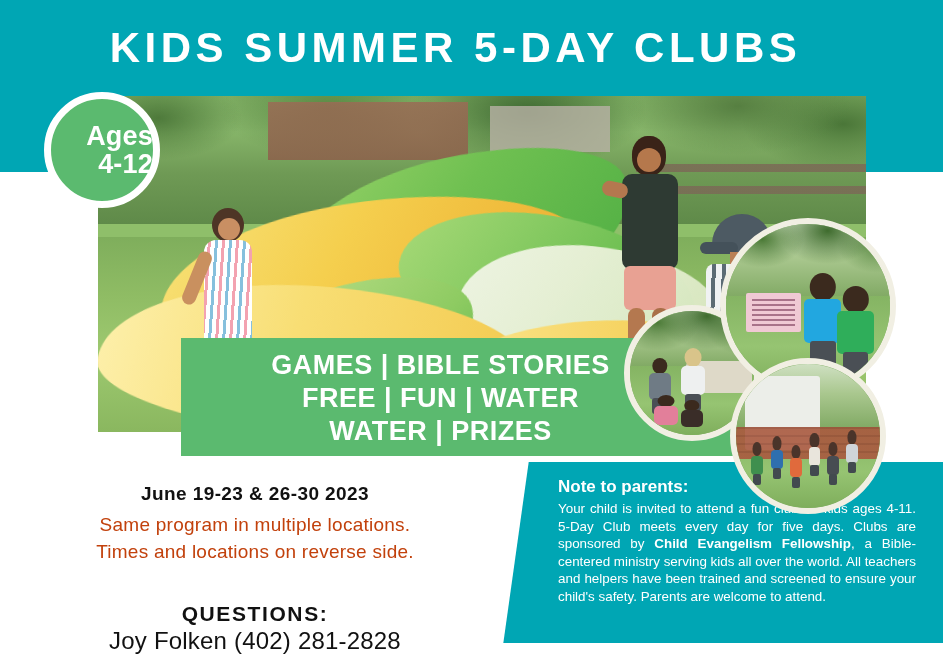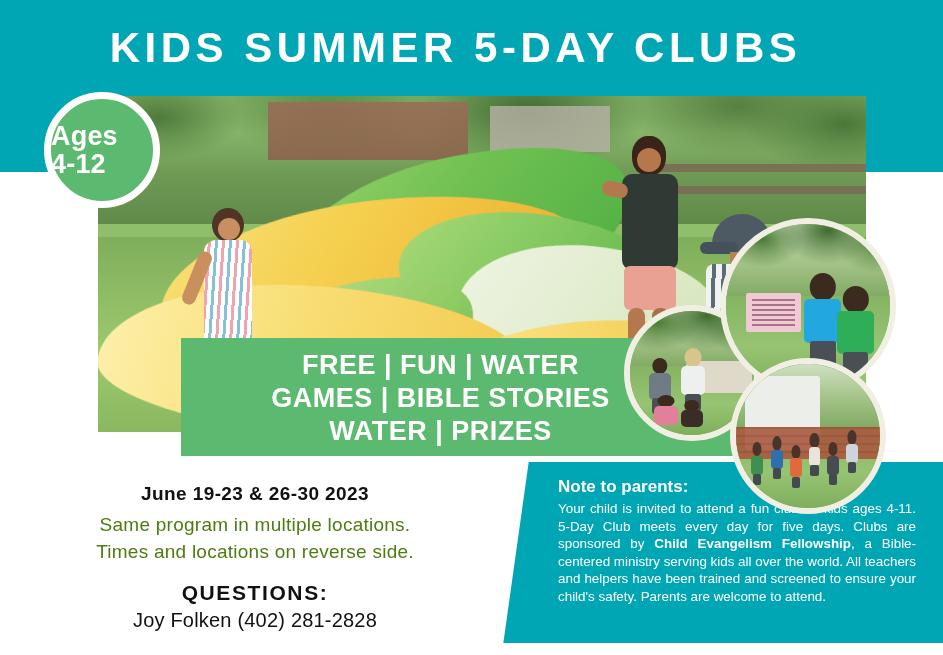--- a/index.html
+++ b/index.html
@@ -112,21 +112,21 @@
   .kid-cap .shirt{position:absolute; left:8px; top:50px; width:74px; height:96px; border-radius:8px;
       background:repeating-linear-gradient(92deg,#f0f2f3 0 6px,#5c6b74 6px 10px); }
 
   
   .ages-badge {
     position:absolute; left:44px; top:92px; width:116px; height:116px;
     border-radius:50%;
     background:#5bba6f;
     border:7px solid #ffffff;
     display:flex; flex-direction:column;
-    align-items:flex-start; justify-content:center;
+    align-items:flex-end; justify-content:center;
     color:#ffffff;
     line-height:1.04;
     z-index:9;
   }
   .ages-badge .l1 { font-size:27px; font-weight:bold; letter-spacing:.2px; }
   .ages-badge .l2 { font-size:27px; font-weight:bold; letter-spacing:.2px; }
 
   
   .white-notch {
     position:absolute; left:0; top:172px; width:98px; height:264px;
@@ -232,29 +232,29 @@
   
   .info-block {
     position:absolute; left:20px; top:478px; width:470px;
     text-align:center;
   }
   .info-date {
     color:#111111; font-size:19px; font-weight:bold; letter-spacing:.4px;
     line-height:32px;
   }
   .info-sub {
-    color:#4d7c0f; font-size:19px; line-height:25px; letter-spacing:.25px;
+    color:#c2410c; font-size:19px; line-height:25px; letter-spacing:.25px;
     margin-top:2px; font-weight:300;
   }
   .info-q {
     color:#111111; font-size:21px; font-weight:bold; letter-spacing:1.6px;
-    margin-top:16px; line-height:26px;
+    margin-top:37px; line-height:26px;
   }
   .info-contact {
-    color:#111111; font-size:20px; line-height:28px; letter-spacing:.2px;
+    color:#111111; font-size:24px; line-height:28px; letter-spacing:.2px;
   }
 </style>
 </head>
 <body>
 
 <div class="flyer">
 
   <div class="header-band">
     <div class="header-title">KIDS SUMMER 5-DAY CLUBS</div>
   </div>
@@ -382,22 +382,22 @@
       </div>
     <div class="c-run" style="left:76%;bottom:24%">
         <div class="h"></div>
         <div class="b" style="background:#cfd4d8"></div>
         <div class="l"></div>
       </div>
   </div>
 
   <div class="green-banner">
     <div class="lines">
+      <div>GAMES | BIBLE STORIES</div>
       <div>FREE | FUN | WATER</div>
-      <div>GAMES | BIBLE STORIES</div>
       <div>WATER | PRIZES</div>
     </div>
   </div>
 
   <div class="info-block">
     <div class="info-date">June 19-23 &amp; 26-30 2023</div>
     <div class="info-sub">Same program in multiple locations.</div>
     <div class="info-sub">Times and locations on reverse side.</div>
     <div class="info-q">QUESTIONS:</div>
     <div class="info-contact">Joy Folken (402) 281-2828</div>

